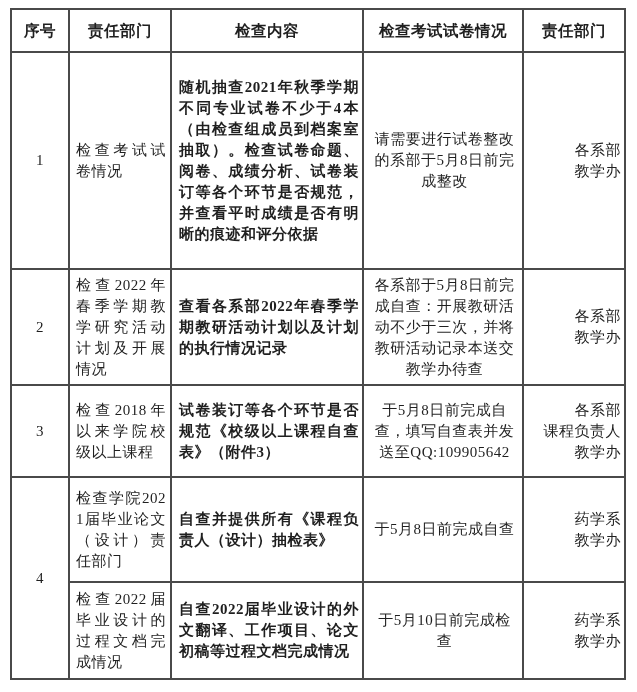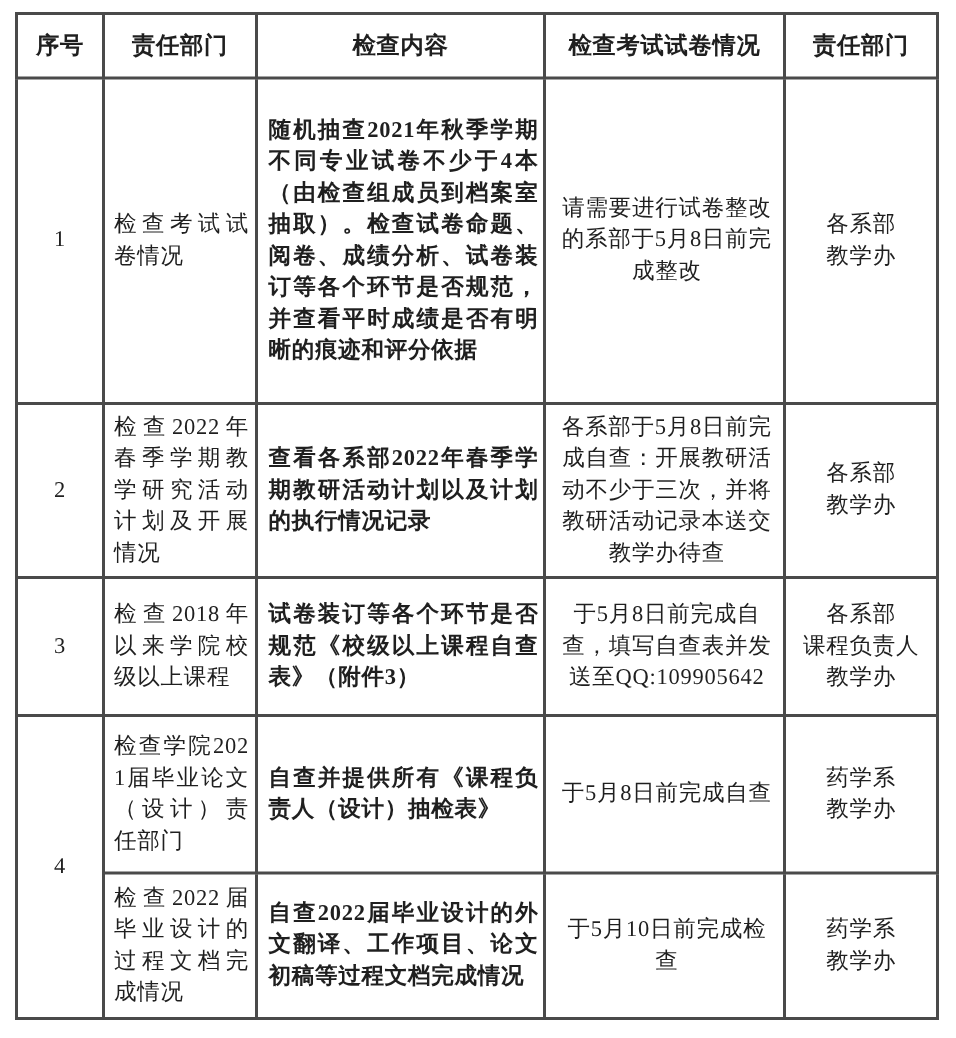--- a/index.html
+++ b/index.html
@@ -55,21 +55,21 @@
     text-align: justify;
     text-justify: inter-character;
     padding: 2px 3px 2px 7px;
     font-weight: bold;
   }
   td.c-deadline {
     text-align: center;
     padding: 2px 4px 2px 7px;
   }
   td.c-dept {
-    text-align: center;
+    text-align: right;
     white-space: pre-line;
     padding: 2px 3px;
   }
 </style>
 </head>
 <body>
 
 <div class="page">
   <table class="check-table">
     <colgroup>

